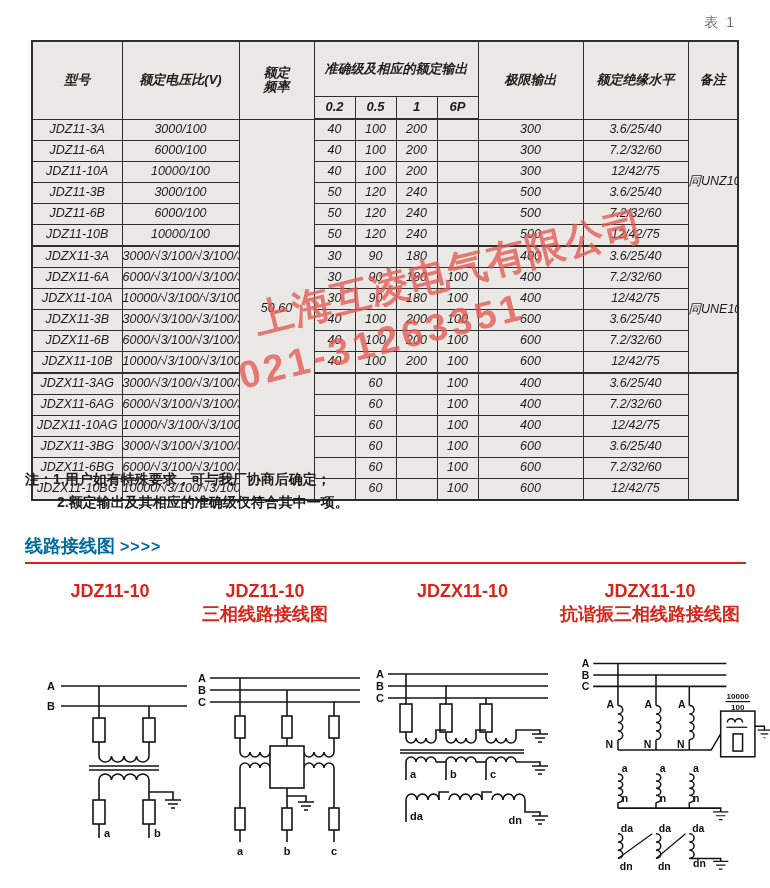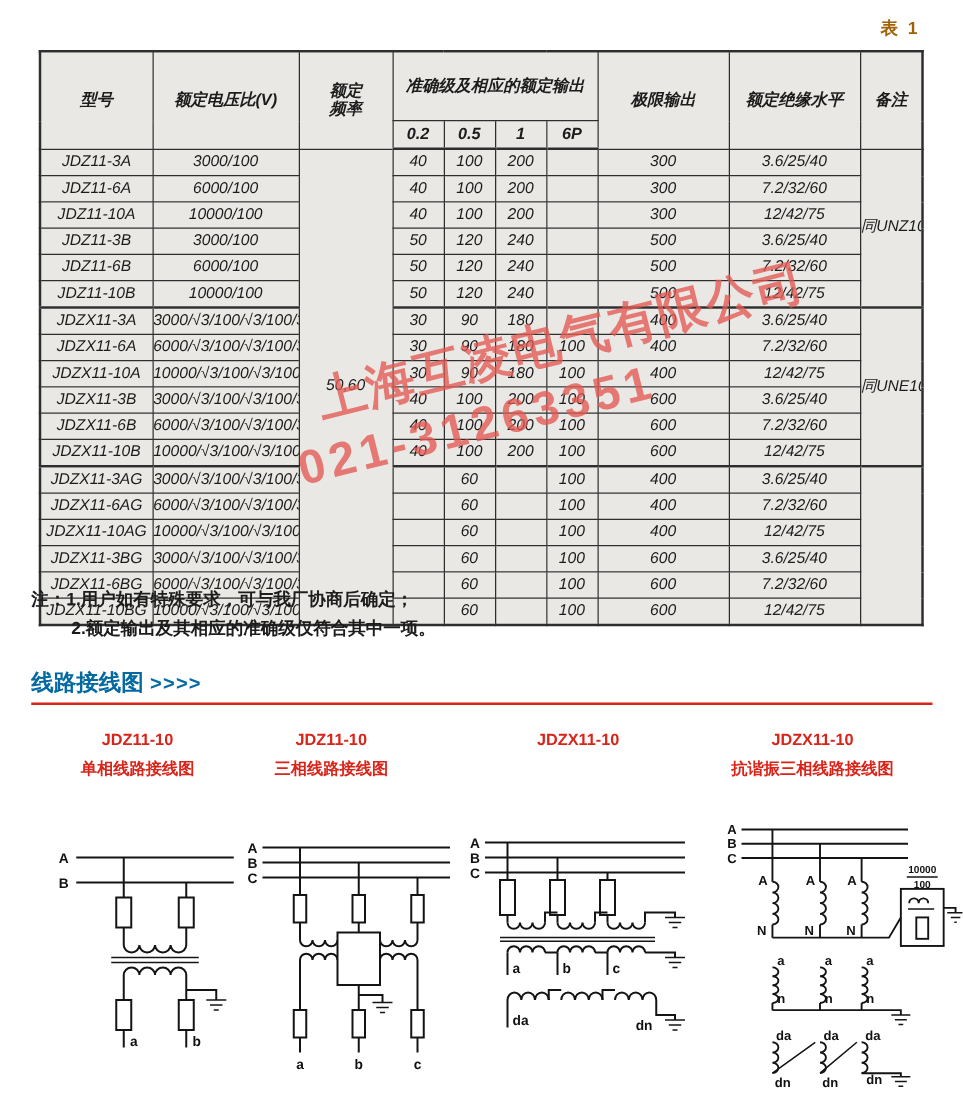--- a/index.html
+++ b/index.html
@@ -2,21 +2,21 @@
 <html><head>
 <meta charset="utf-8">
 <style>
   html,body{margin:0;padding:0;}
   body{
     width:770px;height:888px;position:relative;background:#ffffff;
     font-family:"Liberation Sans","DejaVu Sans",sans-serif;color:#1c1c1c;
     overflow:hidden;
   }
   .table-tag{
-    position:absolute;top:14px;right:34px;color:#a16207;font-weight:bold;
+    position:absolute;top:14px;right:34px;color:#737373;font-weight:normal;
     font-size:14px;letter-spacing:2px;
   }
   table.spec{
     position:absolute;left:31px;top:40px;width:706px;border-collapse:collapse;
     table-layout:fixed;
     font-style:italic;
   }
   table.spec td,table.spec th{
     border:1px solid #2e2e2e;background:#eae8e5;text-align:center;
     padding:0;font-size:12.5px;font-weight:normal;height:20px;line-height:1.1;
@@ -36,21 +36,21 @@
   }
   .watermark .w1{font-size:39px;letter-spacing:1px;white-space:nowrap;}
   .watermark .w2{font-size:38px;letter-spacing:4px;margin-left:-28px;margin-top:2px;white-space:nowrap;}
   .notes{position:absolute;left:25px;top:468px;font-size:14px;font-weight:bold;line-height:23px;}
   .notes .n2{padding-left:32px;}
   .section-heading{
     position:absolute;left:25px;top:534px;color:#0369a1;font-size:18px;font-weight:bold;
   }
   .section-heading .arrows{font-size:16px;letter-spacing:1px;}
   .red-line{position:absolute;left:25px;top:562px;width:721px;height:2px;background:#d9241a;}
-  .dtitle{position:absolute;top:580px;text-align:center;color:#d9241a;font-weight:bold;font-size:13px;line-height:23px;}
+  .dtitle{position:absolute;top:580px;text-align:center;color:#d9241a;font-weight:bold;font-size:18px;line-height:23px;}
   .dt1{left:30px;width:160px;}
   .dt2{left:185px;width:160px;}
   .dt3{left:385px;width:155px;}
   .dt4{left:555px;width:190px;}
   .diag{position:absolute;}
   .d1{left:35px;top:660px;}
   .d2{left:192px;top:660px;}
   .d3{left:372px;top:658px;}
   .d4{left:578px;top:650px;}
   svg .wire{stroke:#141414;stroke-width:1.6;fill:none;}
@@ -295,21 +295,20 @@
 </div>
 
 <div class="section-heading">
   <span>线路接线图</span>
   <span class="arrows">&gt;&gt;&gt;&gt;</span>
 </div>
 <div class="red-line"></div>
 
 <div class="dtitle dt1">
   <div>JDZ11-10</div>
-  <div>单相线路接线图</div>
 </div>
 <div class="dtitle dt2">
   <div>JDZ11-10</div>
   <div>三相线路接线图</div>
 </div>
 <div class="dtitle dt3">
   <div>JDZX11-10</div>
 </div>
 <div class="dtitle dt4">
   <div>JDZX11-10</div>

